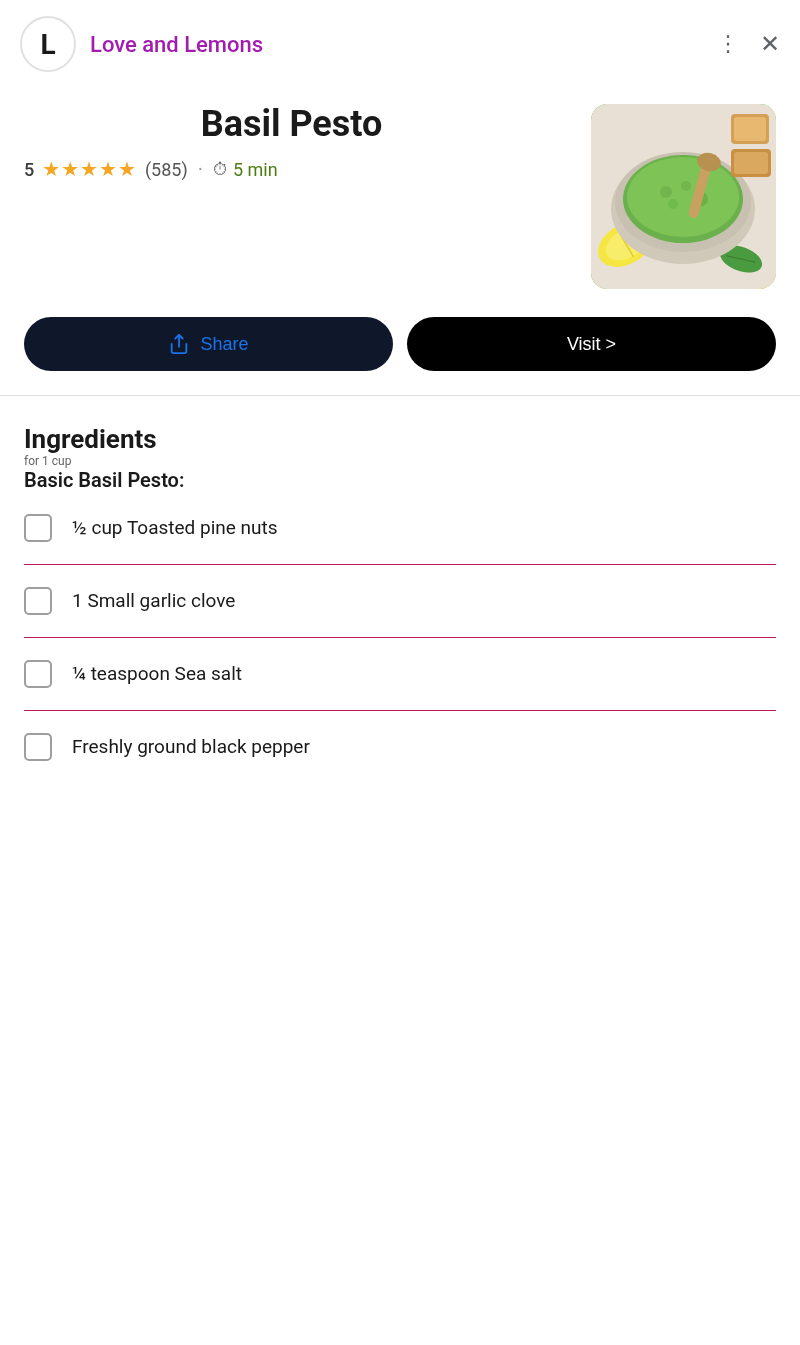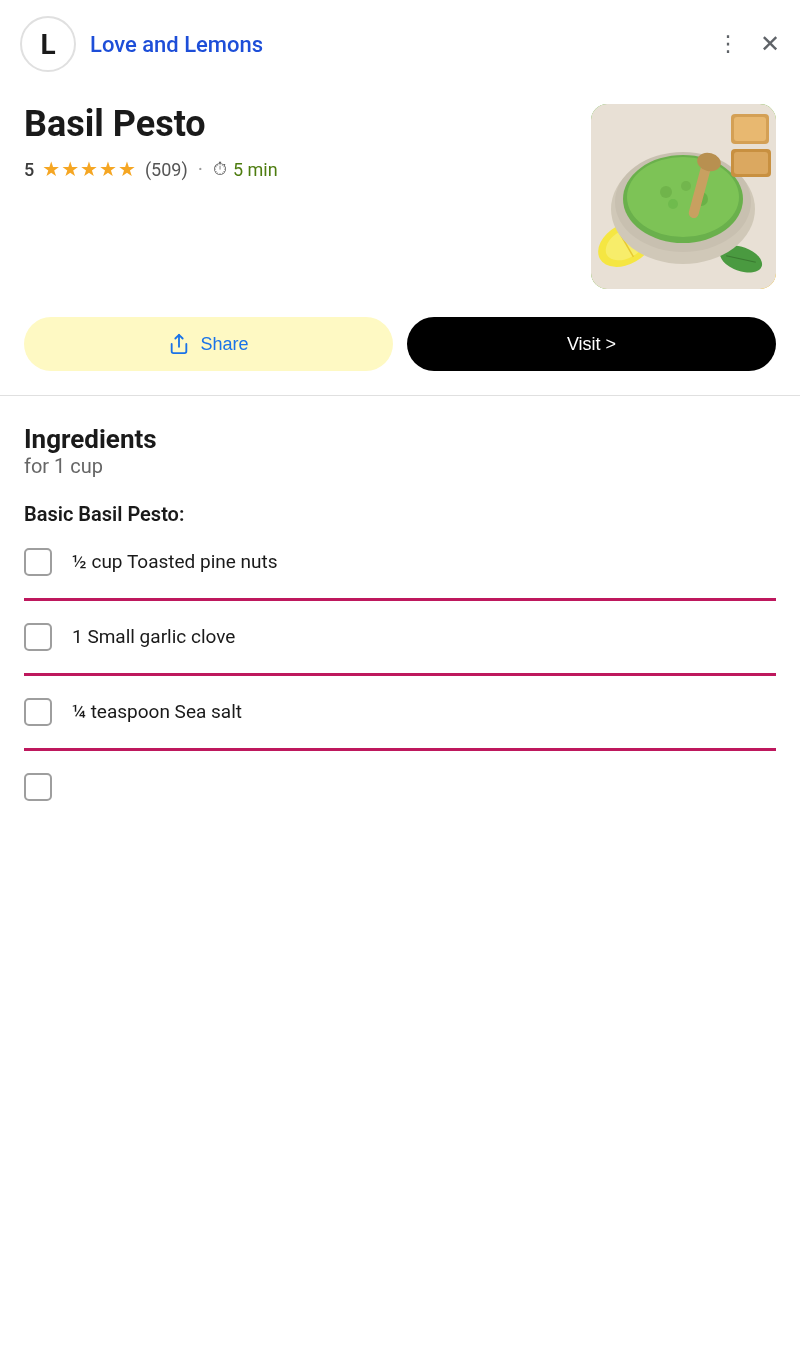--- a/index.html
+++ b/index.html
@@ -36,21 +36,21 @@
       font-size: 28px;
       font-weight: 700;
       color: #1a1a1a;
       flex-shrink: 0;
       background: #ffffff;
     }
 
     .site-name {
       font-size: 22px;
       font-weight: 500;
-      color: #1d4ed8;
+      color: #a21caf;
       margin-left: 14px;
       flex: 1;
     }
 
     .header-actions {
       display: flex;
       align-items: center;
       gap: 20px;
     }
 
@@ -68,20 +68,21 @@
       cursor: pointer;
       font-weight: 300;
     }
 
     
     .recipe-section {
       padding: 16px 24px 24px 24px;
       display: flex;
       align-items: flex-start;
       gap: 32px;
+      text-align: center;
     }
 
     .recipe-info {
       flex: 1;
     }
 
     .recipe-title {
       font-size: 36px;
       font-weight: 700;
       color: #1a1a1a;
@@ -146,21 +147,21 @@
       display: flex;
       gap: 14px;
       padding: 4px 24px 24px 24px;
     }
 
     .btn-share {
       flex: 1;
       padding: 16px 20px;
       border-radius: 40px;
       border: none;
-      background: #fef9c3;
+      background: #0f172a;
       color: #1a73e8;
       font-size: 18px;
       font-weight: 500;
       cursor: pointer;
       display: flex;
       align-items: center;
       justify-content: center;
       gap: 10px;
     }
 
@@ -196,41 +197,40 @@
       padding: 28px 24px 0 24px;
     }
 
     .ingredients-title {
       font-size: 26px;
       font-weight: 700;
       color: #1a1a1a;
     }
 
     .ingredients-serving {
-      font-size: 20px;
+      font-size: 12px;
       color: #666;
-      margin-bottom: 24px;
     }
 
     .subsection-title {
       font-size: 20px;
       font-weight: 600;
       color: #1a1a1a;
     }
 
     .ingredient-list {
       list-style: none;
     }
 
     .ingredient-item {
       display: flex;
       align-items: center;
       gap: 20px;
       padding: 22px 0;
-      border-bottom: 3px solid #be185d;
+      border-bottom: 1px solid #be185d;
     }
 
     .ingredient-item:last-child {
       border-bottom: none;
     }
 
     .ingredient-checkbox {
       width: 28px;
       height: 28px;
       border: 2px solid #9e9e9e;
@@ -261,21 +261,21 @@
     <span class="close-icon">✕</span>
   </div>
 </div>
 
 <div class="recipe-section">
   <div class="recipe-info">
     <h1 class="recipe-title">Basil Pesto</h1>
     <div class="recipe-meta">
       <span class="rating-number">5</span>
       <span class="stars">★★★★★</span>
-      <span class="review-count">(509)</span>
+      <span class="review-count">(585)</span>
       <span class="dot-sep">·</span>
       <span class="clock-icon">⏱</span>
       <span class="time-text">5 min</span>
     </div>
   </div>
   <div class="recipe-image-wrapper">
     <div class="recipe-image">
       <svg width="185" height="185" viewBox="0 0 185 185" xmlns="http://www.w3.org/2000/svg">
 
         <rect width="185" height="185" fill="#e8e0d5" rx="16"></rect>
@@ -340,15 +340,16 @@
       <li class="ingredient-item">
         <input type="checkbox" class="ingredient-checkbox" style="">
         <span class="ingredient-text">1 Small garlic clove</span>
       </li>
       <li class="ingredient-item">
         <input type="checkbox" class="ingredient-checkbox" style="">
         <span class="ingredient-text">¼ teaspoon Sea salt</span>
       </li>
       <li class="ingredient-item">
         <input type="checkbox" class="ingredient-checkbox" style="">
+        <span class="ingredient-text">Freshly ground black pepper</span>
       </li>
     </ul>
 </div>
 
 </body></html>

